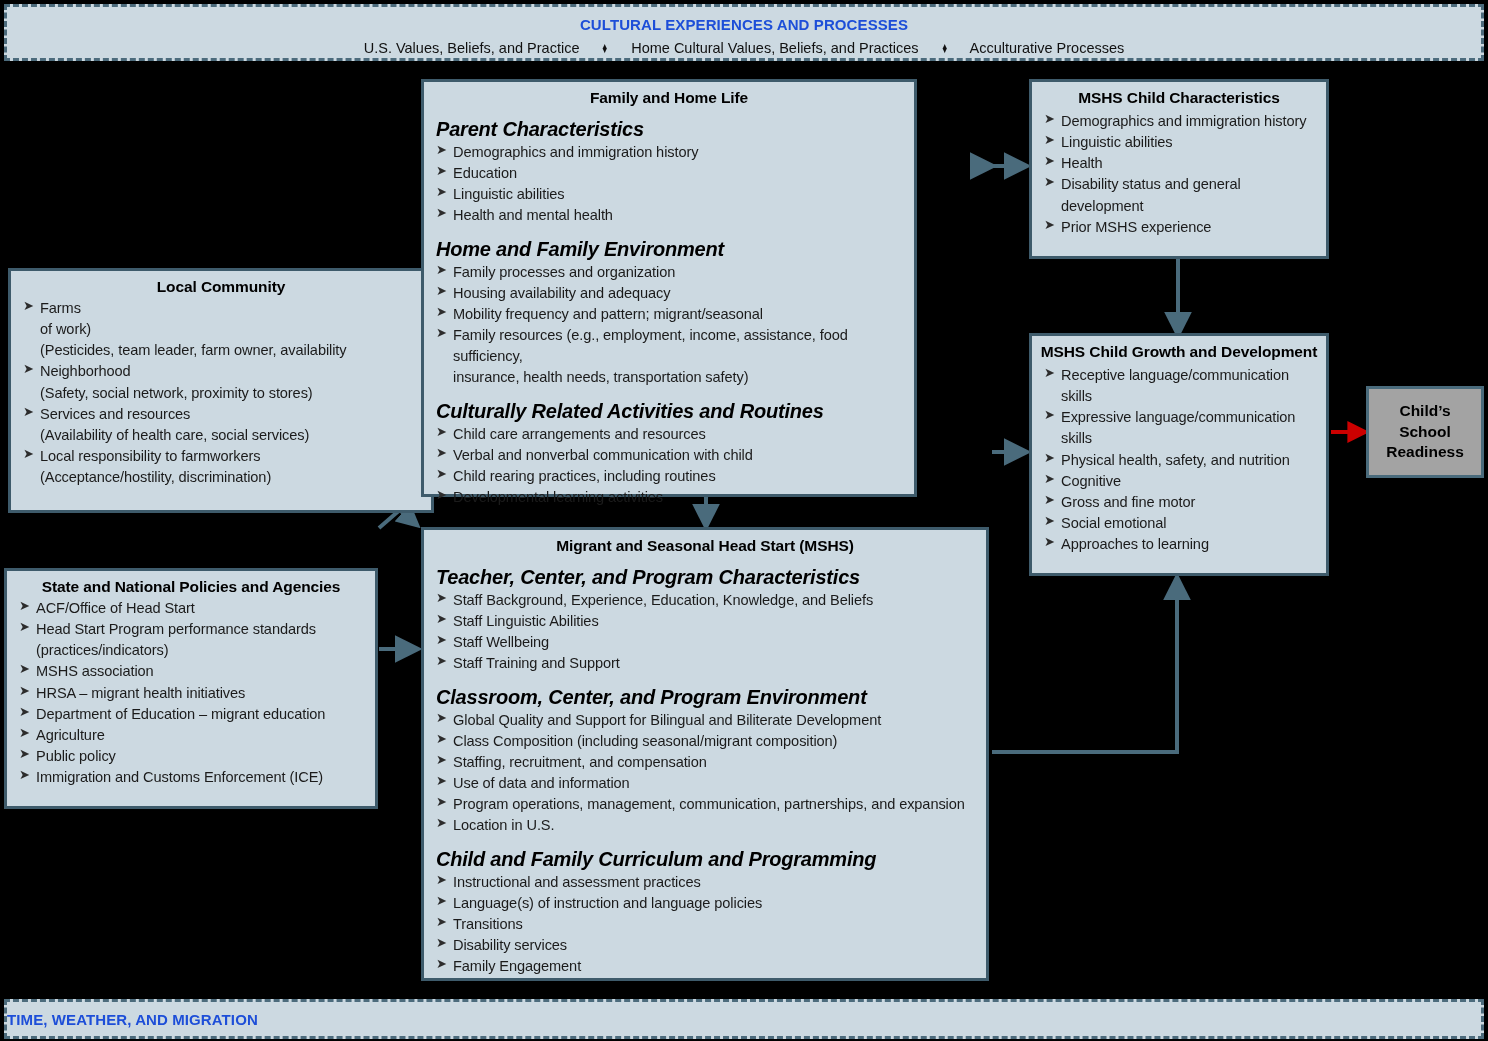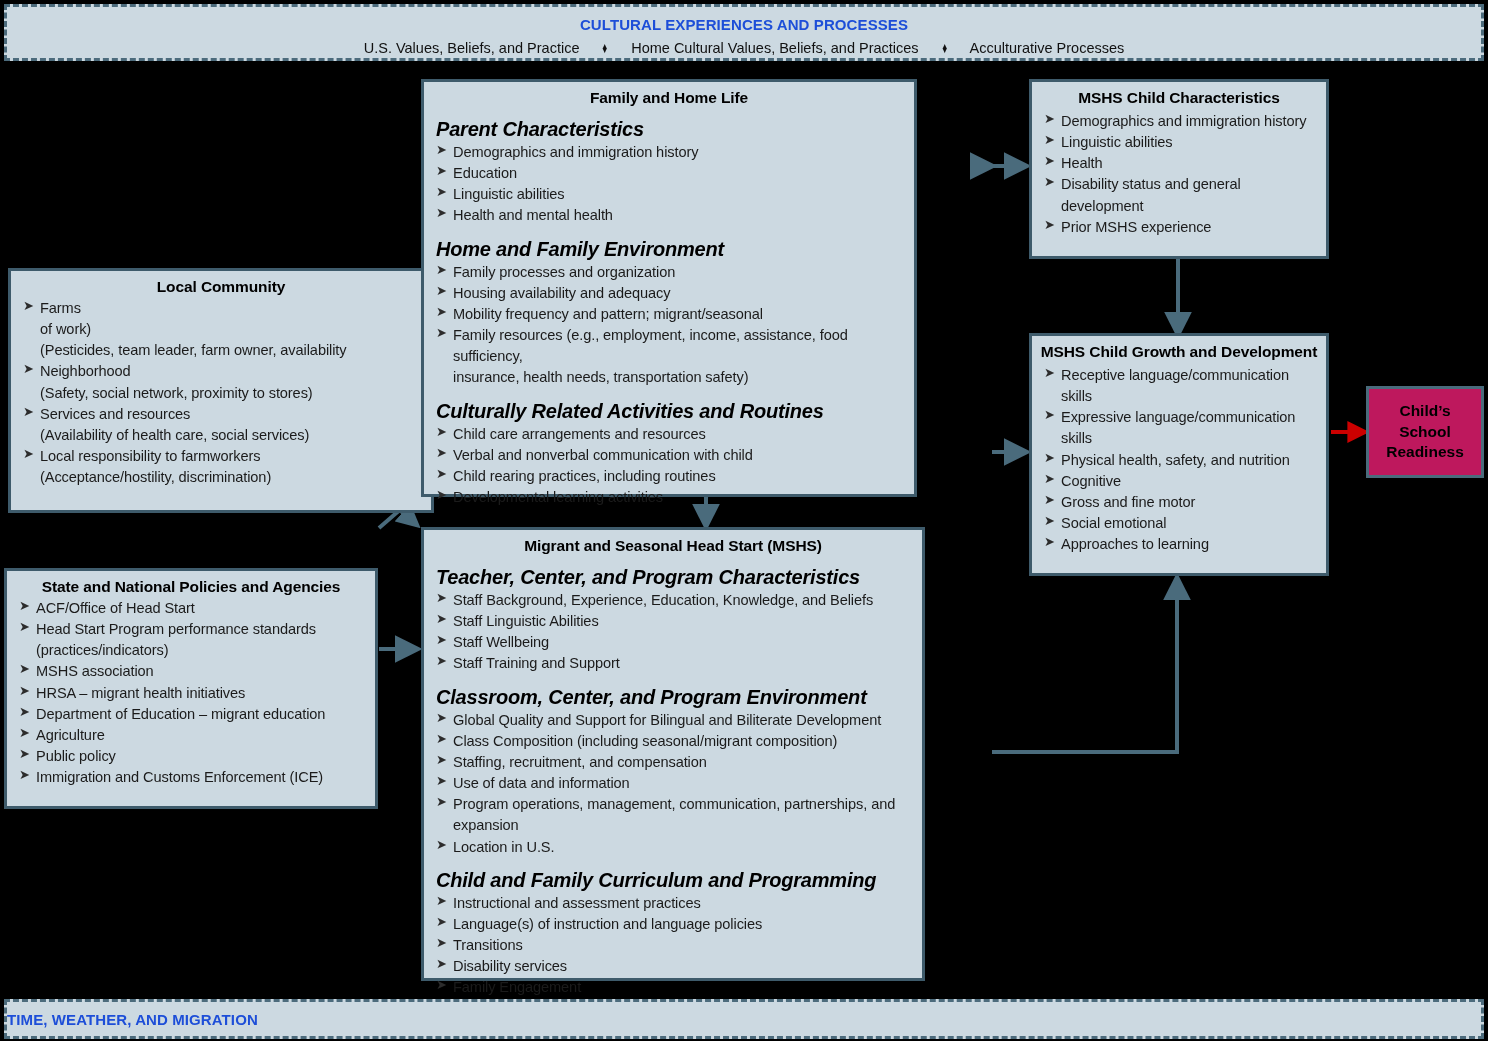--- a/index.html
+++ b/index.html
@@ -93,21 +93,21 @@
     font-size: 15px;
     transform: scaleX(0.65);
     font-weight: bold;
   }
 
   
   .conn { position: absolute; }
 
   .child-box {
     position: absolute;
-    background: #be185d;
+    background: #a3a3a3;
     border: 3px solid #4a6b7c;
     box-sizing: border-box;
     display: flex;
     align-items: center;
     justify-content: center;
   }
   .child-box span {
     font-weight: bold;
     font-size: 15.5px;
     line-height: 1.35;
@@ -261,21 +261,21 @@
       <div class="subhead">Culturally Related Activities and Routines</div>
       <ul class="bullets">
         <li><span class="arrowbullet">➤</span><span>Child care arrangements and resources</span></li>
         <li><span class="arrowbullet">➤</span><span>Verbal and nonverbal communication with child</span></li>
         <li><span class="arrowbullet">➤</span><span>Child rearing practices,  including routines</span></li>
         <li><span class="arrowbullet">➤</span><span>Developmental learning activities</span></li>
       </ul>
     </div>
   </div>
 
-  <div class="box" style="left:421px; top:527px; width:504px; height:454px;">
+  <div class="box" style="left:421px; top:527px; width:568px; height:454px;">
     <div class="box-title">Migrant and Seasonal Head Start (MSHS)</div>
     <div class="body-pad" style="padding-top:0;">
 
       <div class="subhead first">Teacher, Center, and Program Characteristics</div>
       <ul class="bullets">
         <li><span class="arrowbullet">➤</span><span>Staff Background, Experience, Education, Knowledge, and Beliefs</span></li>
         <li><span class="arrowbullet">➤</span><span>Staff Linguistic  Abilities</span></li>
         <li><span class="arrowbullet">➤</span><span>Staff Wellbeing</span></li>
         <li><span class="arrowbullet">➤</span><span>Staff Training and Support</span></li>
       </ul>

